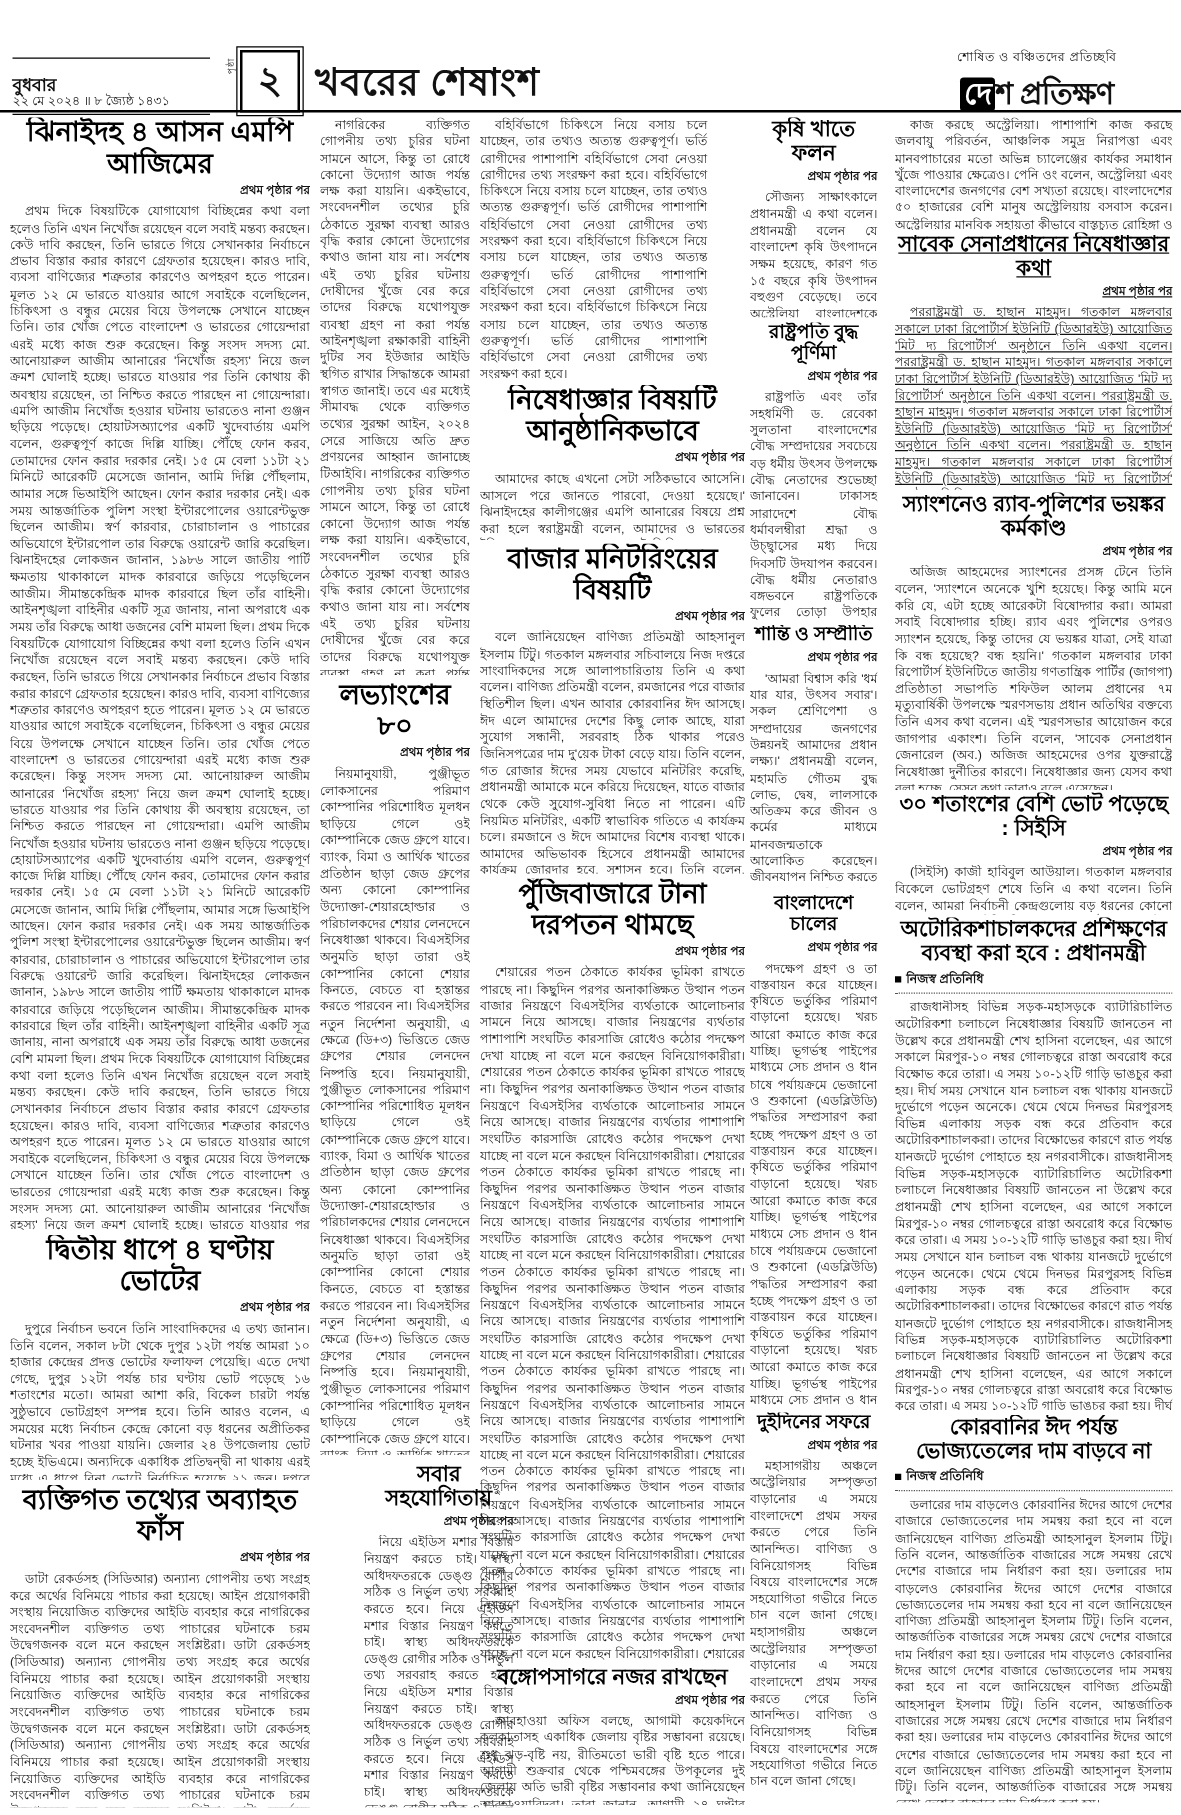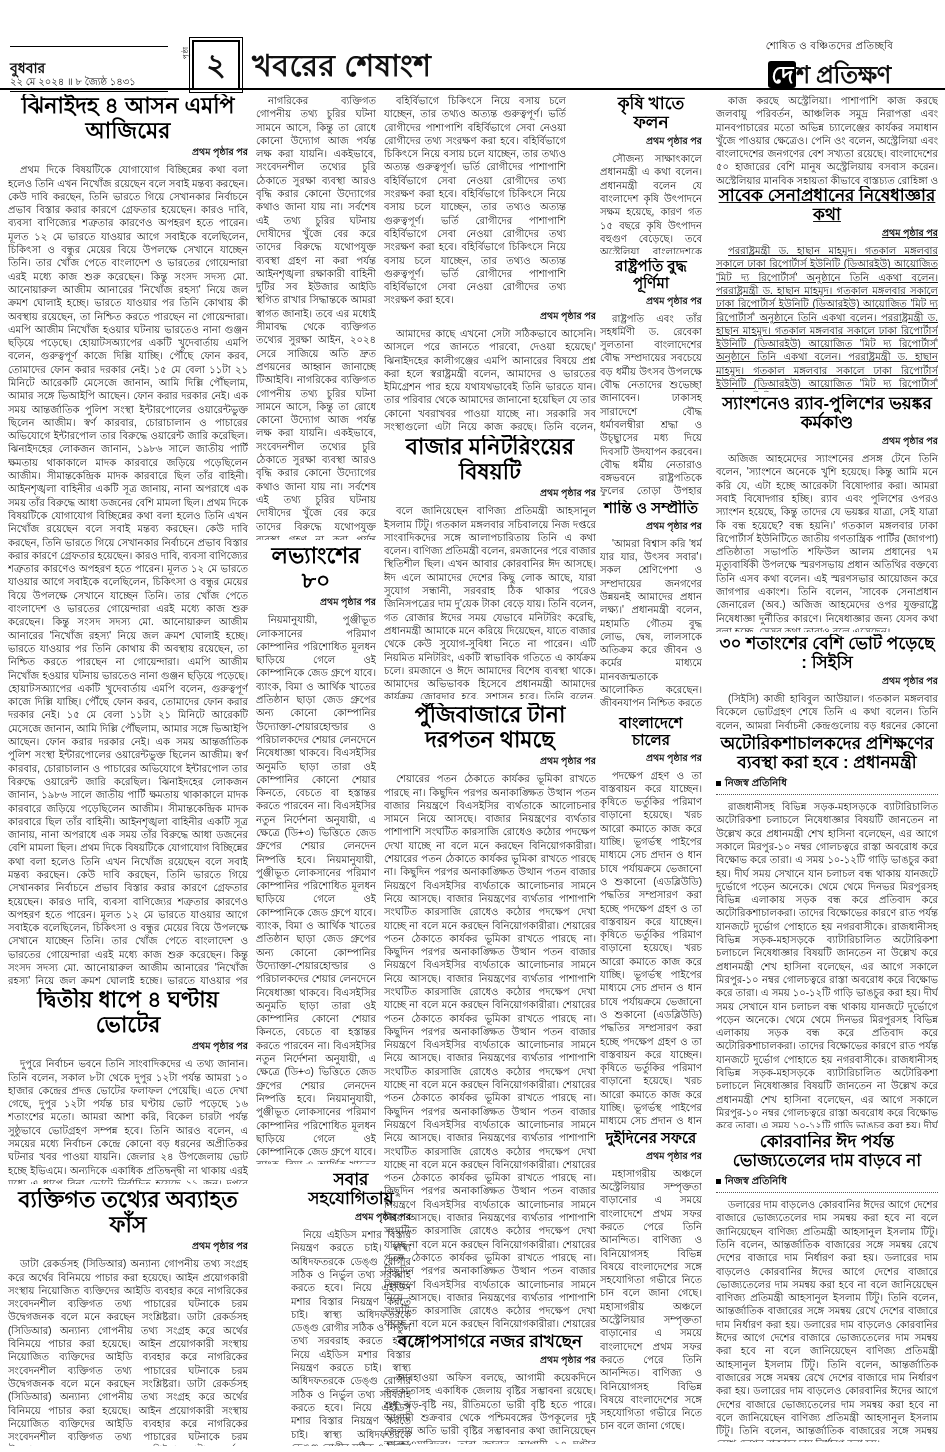--- a/index.html
+++ b/index.html
@@ -112,20 +112,21 @@
     <h2 class="h-md">সবার সহযোগিতায়</h2>
     <div class="kicker">প্রথম পৃষ্ঠার পর</div>
     <div class="body">নিয়ে এইডিস মশার বিস্তার নিয়ন্ত্রণ করতে চাই। স্বাস্থ্য অধিদফতরকে ডেঙ্গু রোগীর সঠিক ও নির্ভুল তথ্য সরবরাহ করতে হবে। নিয়ে এইডিস মশার বিস্তার নিয়ন্ত্রণ করতে চাই। স্বাস্থ্য অধিদফতরকে ডেঙ্গু রোগীর সঠিক ও নির্ভুল তথ্য সরবরাহ করতে হবে। নিয়ে এইডিস মশার বিস্তার নিয়ন্ত্রণ করতে চাই। স্বাস্থ্য অধিদফতরকে ডেঙ্গু রোগীর সঠিক ও নির্ভুল তথ্য সরবরাহ করতে হবে। নিয়ে এইডিস মশার বিস্তার নিয়ন্ত্রণ করতে চাই। স্বাস্থ্য অধিদফতরকে ডেঙ্গু রোগীর সঠিক ও নির্ভুল তথ্য সরবরাহ করতে হবে।</div>
   </div>
 
   <div class="art" style="left:384px; top:94px; width:182px; height:210px;">
     <div class="body">বহির্বিভাগে চিকিৎসে নিয়ে বসায় চলে যাচ্ছেন, তার তথ্যও অত্যন্ত গুরুত্বপূর্ণ। ভর্তি রোগীদের পাশাপাশি বহির্বিভাগে সেবা নেওয়া রোগীদের তথ্য সংরক্ষণ করা হবে। বহির্বিভাগে চিকিৎসে নিয়ে বসায় চলে যাচ্ছেন, তার তথ্যও অত্যন্ত গুরুত্বপূর্ণ। ভর্তি রোগীদের পাশাপাশি বহির্বিভাগে সেবা নেওয়া রোগীদের তথ্য সংরক্ষণ করা হবে। বহির্বিভাগে চিকিৎসে নিয়ে বসায় চলে যাচ্ছেন, তার তথ্যও অত্যন্ত গুরুত্বপূর্ণ। ভর্তি রোগীদের পাশাপাশি বহির্বিভাগে সেবা নেওয়া রোগীদের তথ্য সংরক্ষণ করা হবে। বহির্বিভাগে চিকিৎসে নিয়ে বসায় চলে যাচ্ছেন, তার তথ্যও অত্যন্ত গুরুত্বপূর্ণ। ভর্তি রোগীদের পাশাপাশি বহির্বিভাগে সেবা নেওয়া রোগীদের তথ্য সংরক্ষণ করা হবে।</div>
   </div>
 
   <div class="art" style="left:384px; top:308px; width:212px; height:124px;">
+    <h2 class="h-lg">নিষেধাজ্ঞার বিষয়টি আনুষ্ঠানিকভাবে</h2>
     <div class="kicker">প্রথম পৃষ্ঠার পর</div>
     <div class="body">আমাদের কাছে এখনো সেটা সঠিকভাবে আসেনি। আসলে পরে জানতে পারবো, দেওয়া হয়েছে।' ঝিনাইদহের কালীগঞ্জের এমপি আনারের বিষয়ে প্রশ্ন করা হলে স্বরাষ্ট্রমন্ত্রী বলেন, আমাদের ও ভারতের ইমিগ্রেশন পার হয়ে যথাযথভাবেই তিনি ভারতে যান। তার পরিবার থেকে আমাদের জানানো হয়েছিল যে তার কোনো খবরাখবর পাওয়া যাচ্ছে না। সরকারি সব সংস্থাগুলো এটা নিয়ে কাজ করছে। তিনি বলেন, আমাদের এনএসআই, এসবি ও পুলিশ কাজ করছে। ভারতীয় পুলিশ গোয়েন্দা সংস্থার সঙ্গে কাজ হচ্ছে। আশা করছি, ভারতীয় সরকারের মাধ্যমে শিগগিরই তার বিষয়ে জানতে পারব। তার বিষয়ে কোনো আপডেট (হালনাগাদ) তথ্য পাওয়া গেছে কিনা, প্রশ্নে মন্ত্রী বলেন, আমার কাছে এখন পর্যন্ত কোনো আপডেট নেই। যতটুকু শুনছি, আনারের মোবাইলটিও বন্ধ আছে।</div>
   </div>
 
   <div class="art" style="left:384px; top:435px; width:212px; height:264px;">
     <h2 class="h-lg">বাজার মনিটরিংয়ের বিষয়টি</h2>
     <div class="kicker">প্রথম পৃষ্ঠার পর</div>
     <div class="body">বলে জানিয়েছেন বাণিজ্য প্রতিমন্ত্রী আহসানুল ইসলাম টিটু। গতকাল মঙ্গলবার সচিবালয়ে নিজ দপ্তরে সাংবাদিকদের সঙ্গে আলাপচারিতায় তিনি এ কথা বলেন। বাণিজ্য প্রতিমন্ত্রী বলেন, রমজানের পরে বাজার স্থিতিশীল ছিল। এখন আবার কোরবানির ঈদ আসছে। ঈদ এলে আমাদের দেশের কিছু লোক আছে, যারা সুযোগ সন্ধানী, সরবরাহ ঠিক থাকার পরেও জিনিসপত্রের দাম দু'য়েক টাকা বেড়ে যায়। তিনি বলেন, গত রোজার ঈদের সময় যেভাবে মনিটরিং করেছি, প্রধানমন্ত্রী আমাকে মনে করিয়ে দিয়েছেন, যাতে বাজার থেকে কেউ সুযোগ-সুবিধা নিতে না পারেন। এটি নিয়মিত মনিটরিং, একটি স্বাভাবিক গতিতে এ কার্যক্রম চলে। রমজানে ও ঈদে আমাদের বিশেষ ব্যবস্থা থাকে। আমাদের অভিভাবক হিসেবে প্রধানমন্ত্রী আমাদের কার্যক্রম জোরদার হবে, সুশাসন হবে। তিনি বলেন, আমরা বাণিজ্য মন্ত্রণালয় কোনো উৎপাদন কিংবা সরবরাহ করি না। আমরা মোটামুটি কৃষি ও খাদ্য মন্ত্রণালয়ের ওপর নির্ভর করে তাদের কাছ থেকে সরবরাহ পেয়ে ভোক্তাদের কাছে নিশ্চিত করি। তাদের নিয়ে একটি ত্রিপক্ষীয় বৈঠকের নির্দেশনা দেওয়া হয়েছে। আজ যেহেতু খাদ্য ও কৃষিমন্ত্রী ছিলেন না, তাই ঈদের আগে আরেকবার বসব। সেখানে খাদ্য ও কৃষিপণ্য পরিস্থিতি পর্যবেক্ষণ করে প্রয়োজনীয় নির্দেশনা দেব।</div>
   </div>
 

